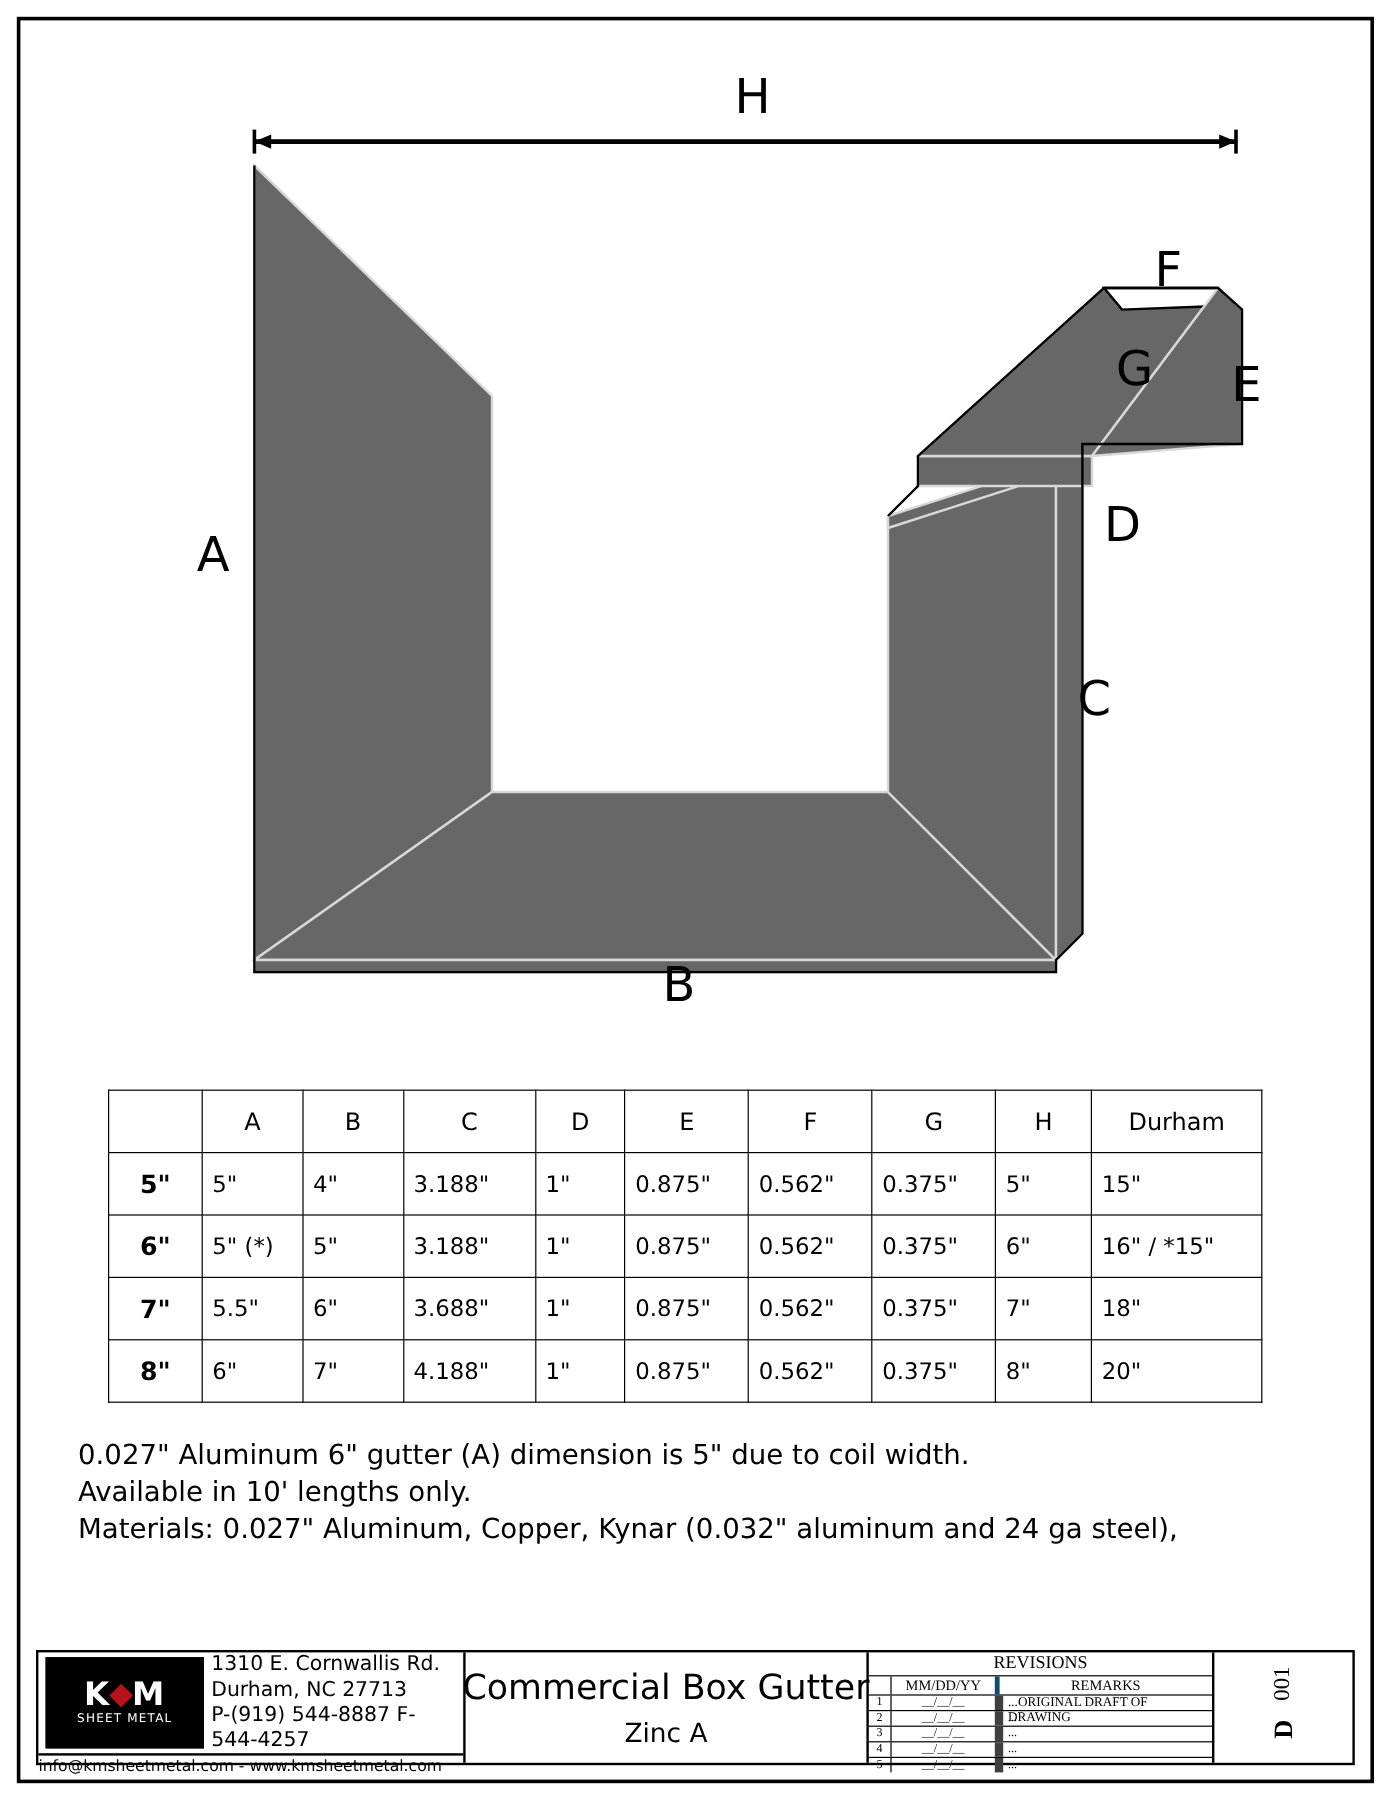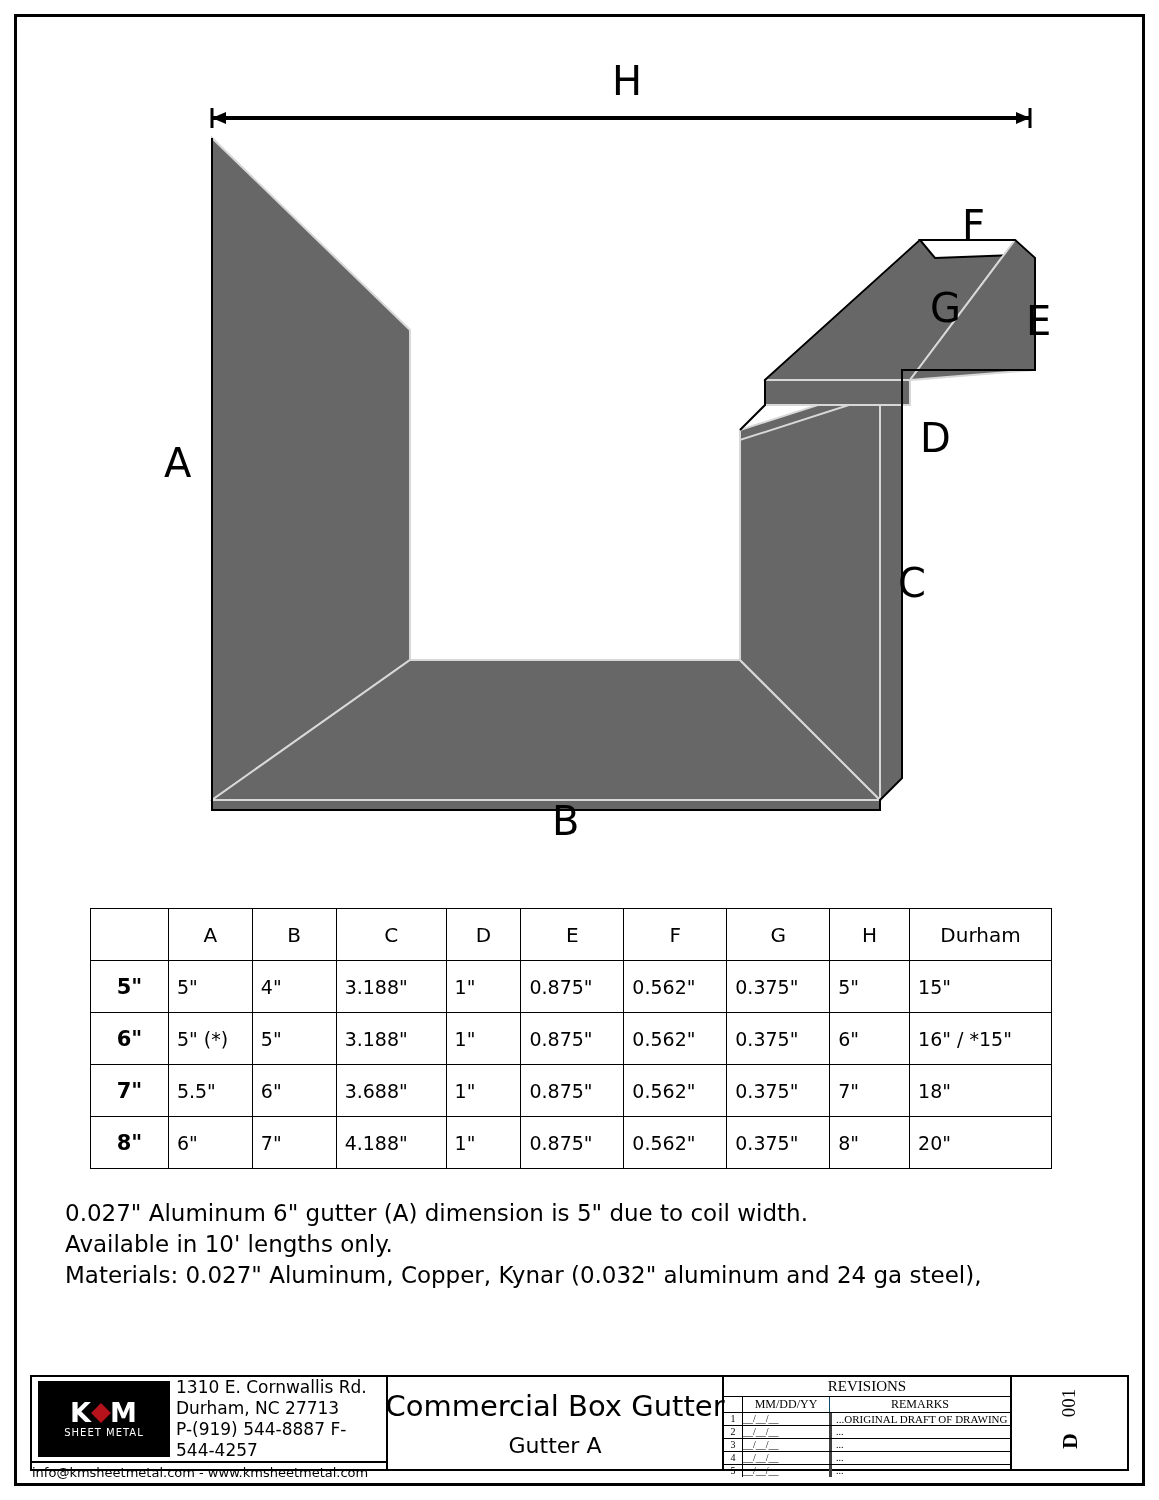--- a/index.html
+++ b/index.html
@@ -198,32 +198,32 @@
     border-bottom: 1px solid #000;
     line-height: 19px;
   }
   .rev-head {
     display: flex;
     font-size: 12px;
     border-bottom: 1px solid #000;
     line-height: 15px;
   }
   .rev-head .c1 { width: 18px; border-right: 1px solid #000; }
-  .rev-head .c2 { width: 86px; border-right: 1px solid #0c4a6e; text-align: center; }
+  .rev-head .c2 { width: 86px; border-right: 4px solid #0c4a6e; text-align: center; }
   .rev-head .c3 { flex: 1; text-align: center; }
   .rev-row {
     display: flex;
     font-size: 10px;
     border-bottom: 1px solid #000;
     line-height: 12px;
     height: 12px;
   }
   .rev-row:last-child { border-bottom: none; }
   .rev-row .c1 { width: 18px; border-right: 1px solid #000; text-align: center; }
-  .rev-row .c2 { width: 86px; border-right: 3px solid #404040; text-align: left; }
+  .rev-row .c2 { width: 86px; border-right: 7px solid #404040; text-align: center; }
   .rev-row .c3 { flex: 1; padding-left: 4px; }
   .rev-row.first .c3 { text-align: left; font-size: 11px; }
   .tb-sheet {
     flex: 1;
     display: flex;
     flex-direction: column;
     align-items: center;
     justify-content: center;
     font-family: "Liberation Serif", serif;
   }
@@ -380,21 +380,21 @@
           <div>1310 E. Cornwallis Rd.</div>
           <div>Durham, NC 27713</div>
           <div>P-(919) 544-8887 F- 544-4257</div>
         </div>
       </div>
       <div class="tb-email">info@kmsheetmetal.com - www.kmsheetmetal.com</div>
     </div>
 
     <div class="tb-title">
       <div class="tb-title-main">Commercial Box Gutter</div>
-      <div class="tb-title-sub">Gutter A</div>
+      <div class="tb-title-sub">Zinc A</div>
     </div>
 
     <div class="tb-rev">
       <div class="rev-title">REVISIONS</div>
       <div class="rev-head">
         <div class="c1"></div>
         <div class="c2">MM/DD/YY</div>
         <div class="c3">REMARKS</div>
       </div>
       <div class="rev-row first">

